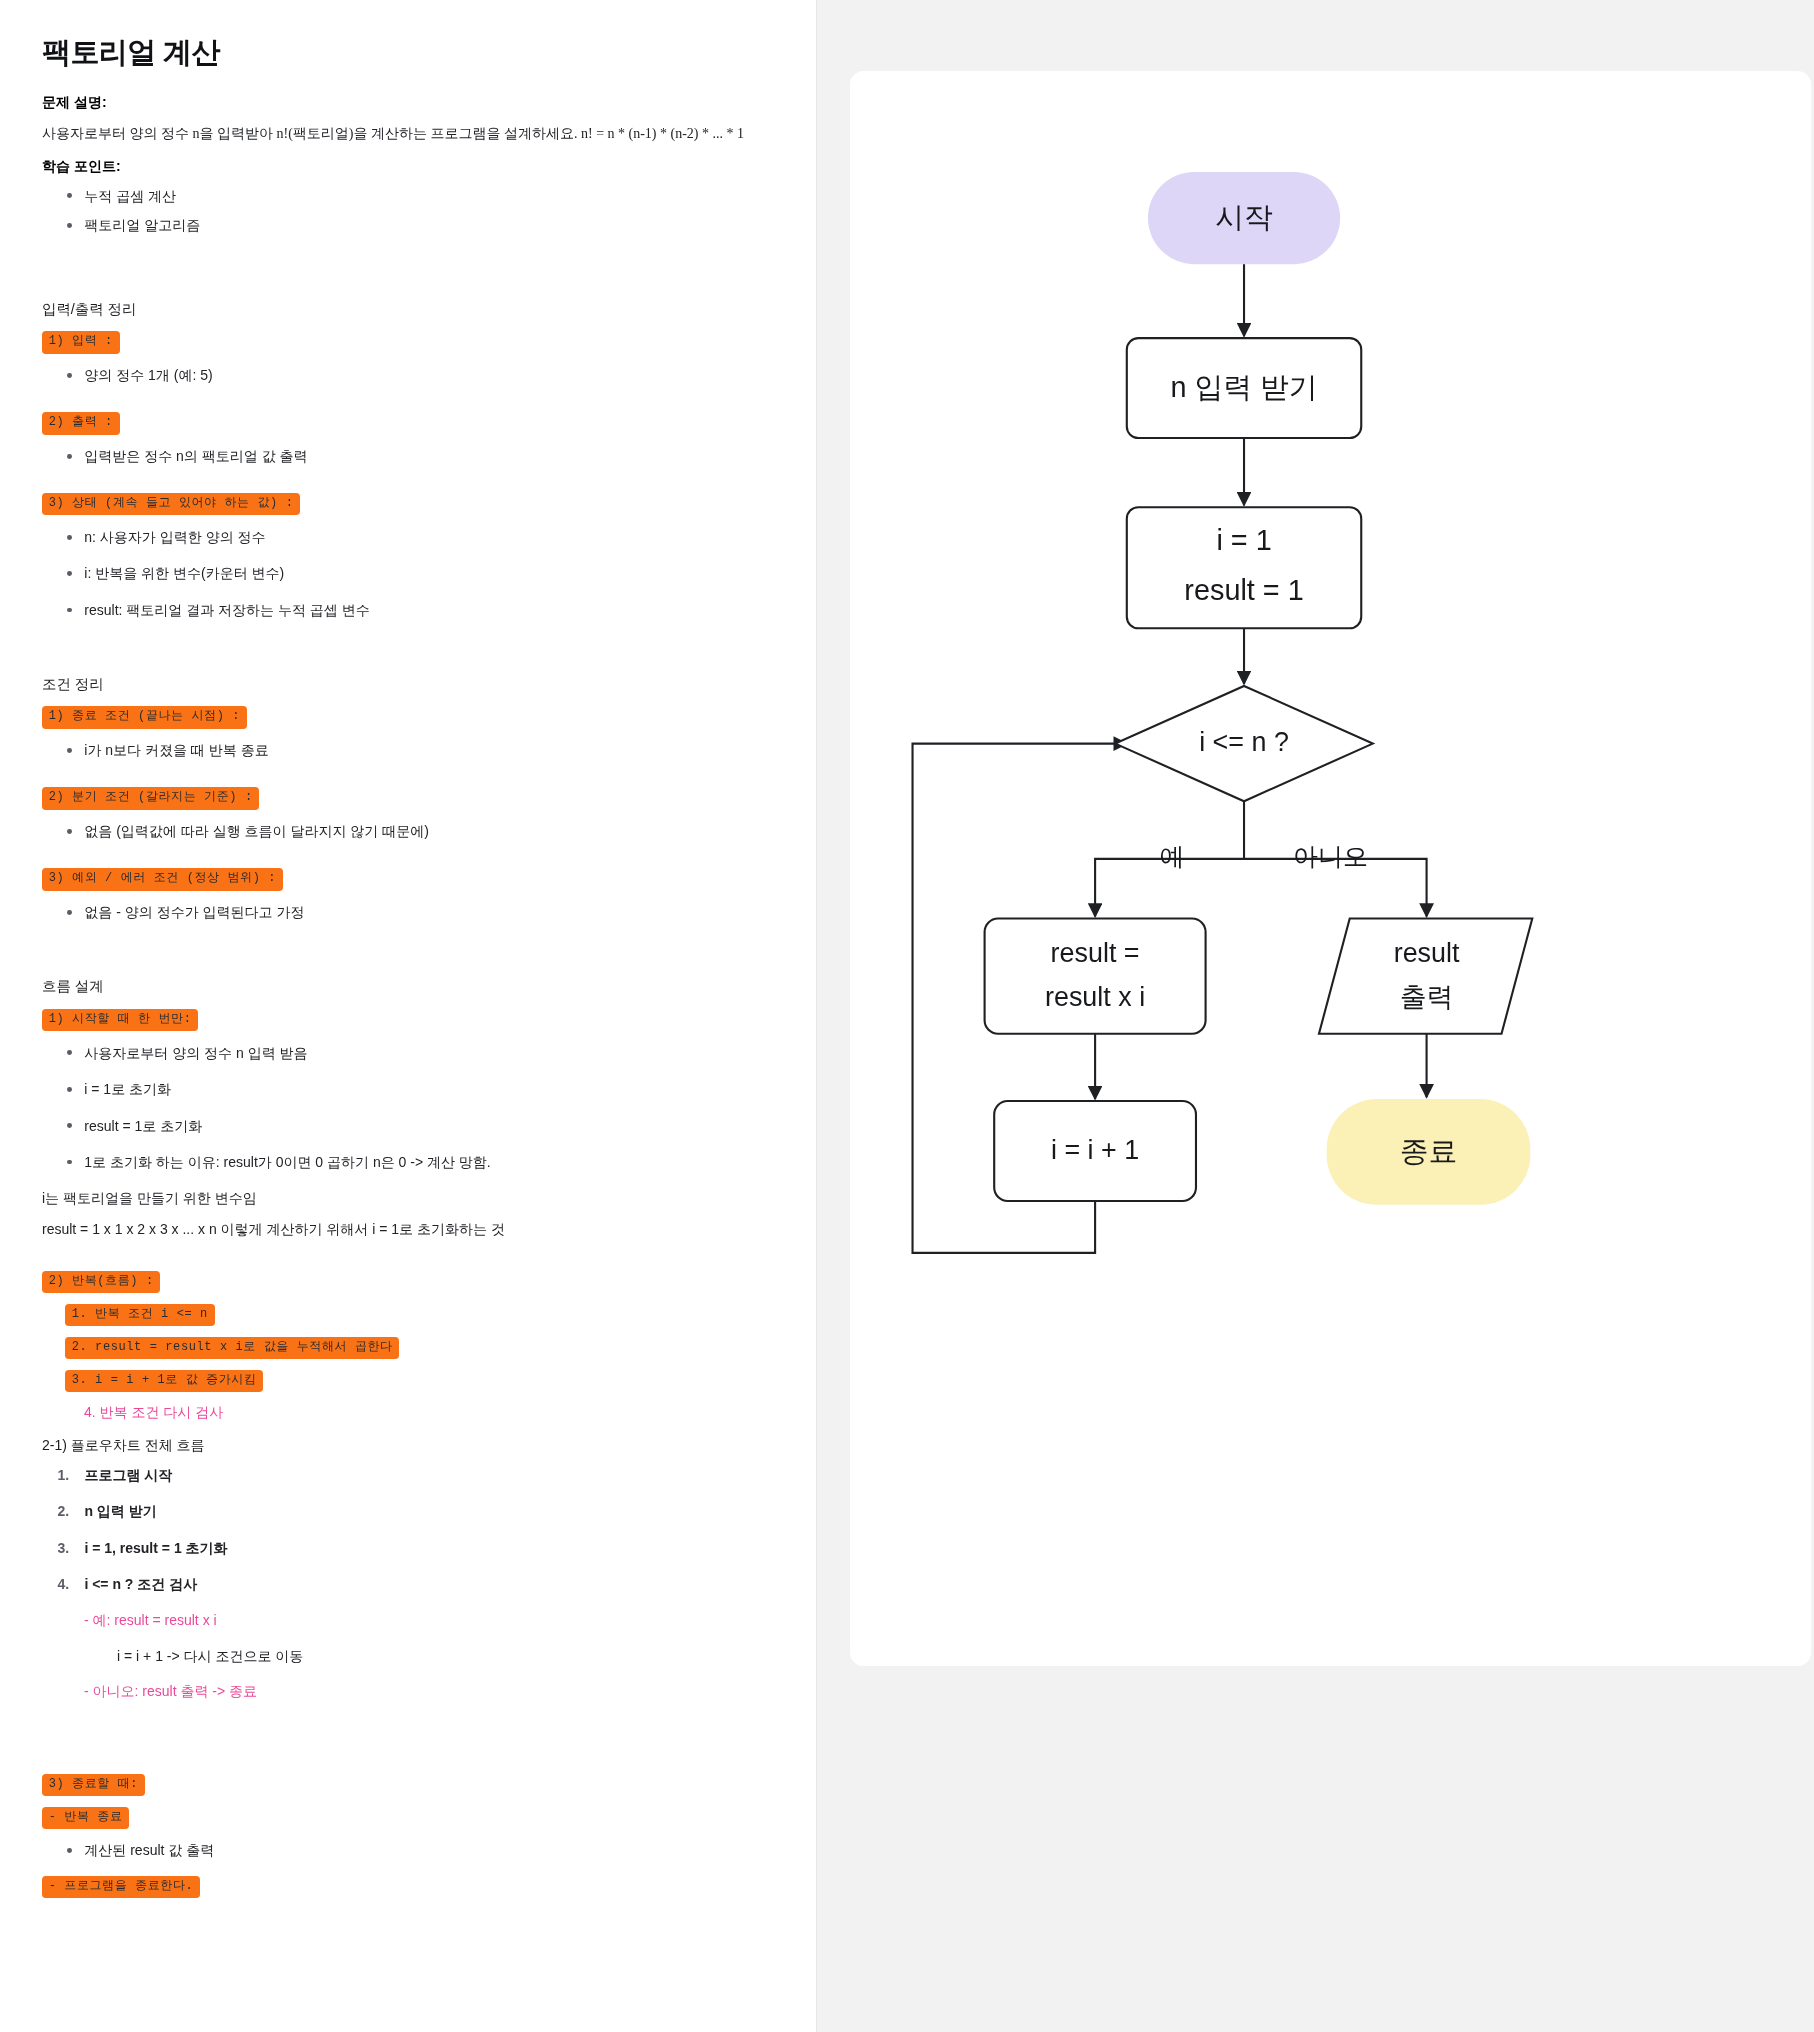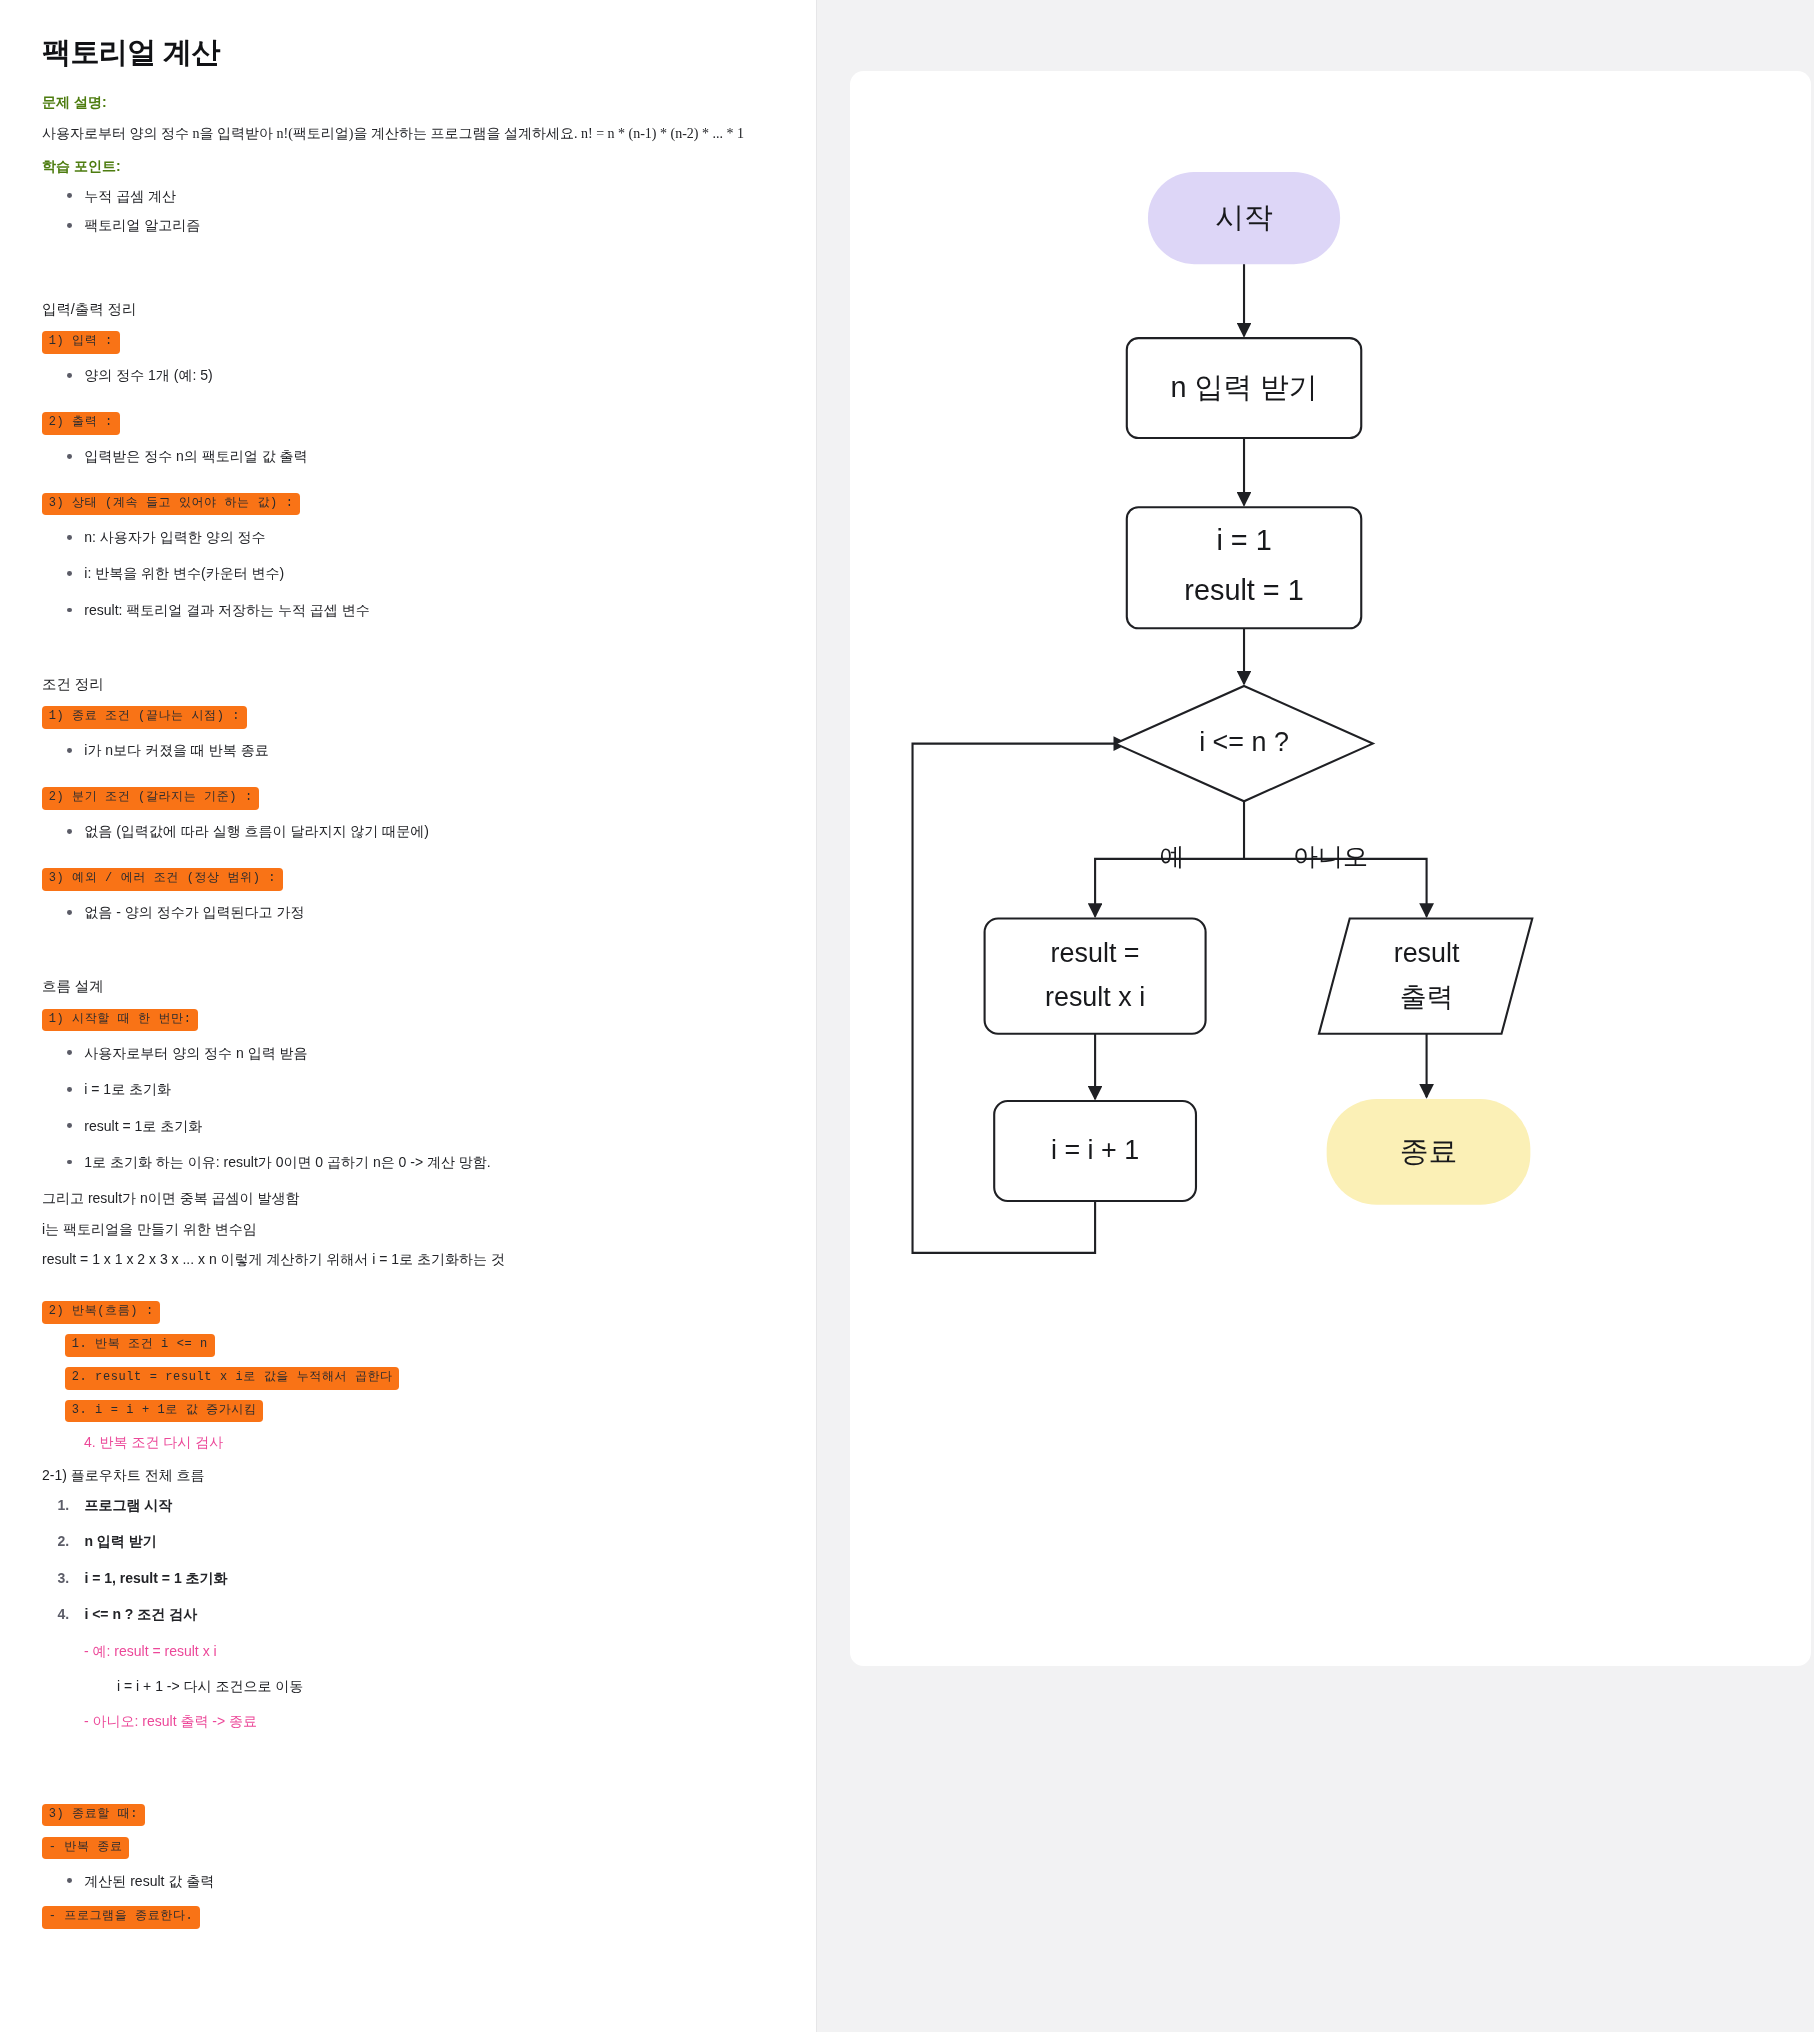--- a/index.html
+++ b/index.html
@@ -32,21 +32,21 @@
     font-size: 29px;
     font-weight: 700;
     letter-spacing: -0.6px;
     margin: 0 0 21px 0;
     color: #111215;
   }
   .lbl-bold {
     font-size: 14px;
     font-weight: 700;
     margin: 13.4px 0 9.6px 0;
-    color: #4d7c0f;
+    color: #000000;
   }
   .para {
     font-size: 14px;
     line-height: 1.65;
     margin: 0 0 11.5px 0;
     color: #222327;
     max-width: 711px;
     font-family: Liberation Serif, serif;
   }
   .sec-head {
@@ -244,21 +244,20 @@
 
     <div class="badge-row">
       <span class="code-badge">1) 시작할 때 한 번만:</span>
     </div>
     <ul class="bullets">
       <li>사용자로부터 양의 정수 n 입력 받음</li>
       <li>i = 1로 초기화</li>
       <li>result = 1로 초기화</li>
       <li>1로 초기화 하는 이유: result가 0이면 0 곱하기 n은 0 -&gt; 계산 망함.</li>
     </ul>
-    <div class="plain-line">그리고 result가 n이면 중복 곱셈이 발생함</div>
     <div class="plain-line">i는 팩토리얼을 만들기 위한 변수임</div>
     <div class="plain-line">result = 1 x 1 x 2 x 3 x ... x n 이렇게 계산하기 위해서 i = 1로 초기화하는 것</div>
 
     <div class="spacer-md"></div>
 
     <div class="badge-row">
       <span class="code-badge">2) 반복(흐름) :</span>
     </div>
     <div class="badge-row badge-indent">
       <span class="code-badge">1. 반복 조건 i &lt;= n</span>

